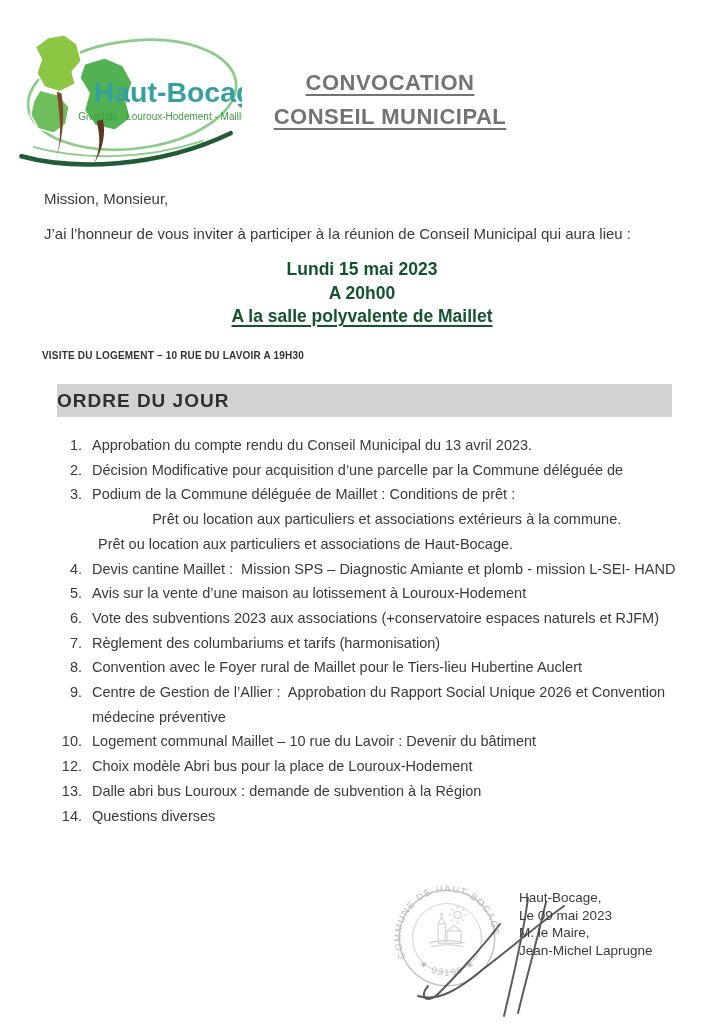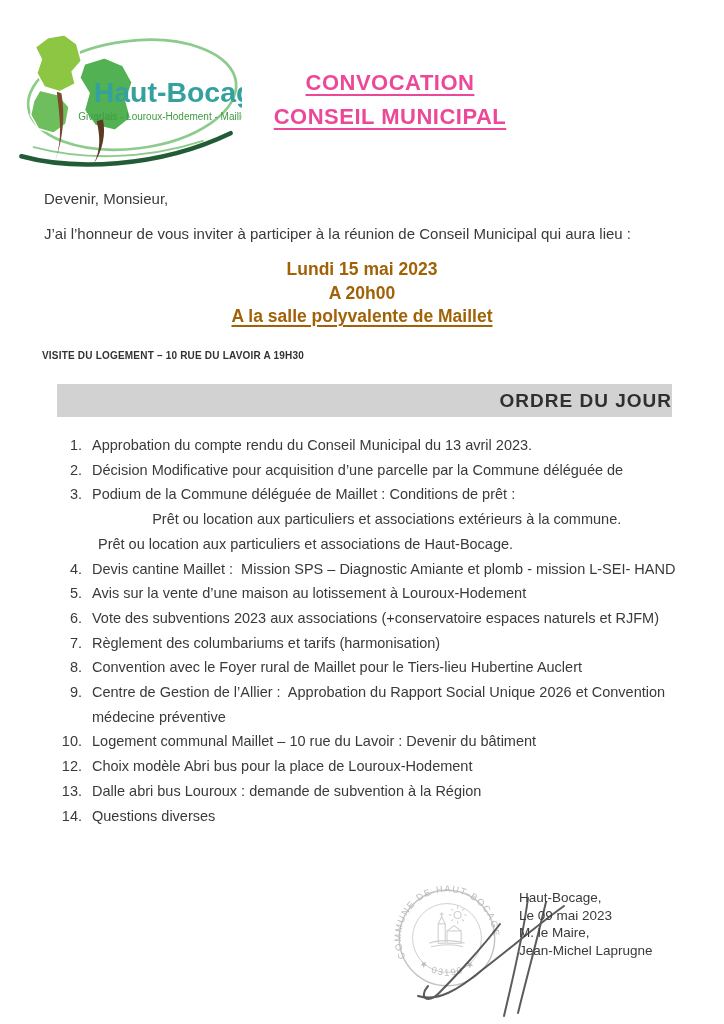--- a/index.html
+++ b/index.html
@@ -6,38 +6,38 @@
   .page{
     position:relative;width:724px;height:1024px;background:#ffffff;
     font-family:"Liberation Sans",sans-serif;color:#3a3a3a;overflow:hidden;
     margin:0 auto;
   }
   
   .logo{position:absolute;left:10px;top:24px;width:232px;height:150px;}
   
   .doc-title{position:absolute;left:262px;top:66px;width:256px;text-align:center;}
   .doc-title .line{
-    font-size:22px;font-weight:bold;color:#ec4899;line-height:34px;
+    font-size:22px;font-weight:bold;color:#737373;line-height:34px;
     text-decoration:underline;text-decoration-thickness:2px;text-underline-offset:4px;
     letter-spacing:0.5px;white-space:nowrap;
   }
   
   .salutation{position:absolute;left:44px;top:190px;font-size:15px;}
   .intro{position:absolute;left:44px;top:225px;font-size:15px;white-space:pre;}
   .when-block{position:absolute;left:44px;top:258px;width:636px;text-align:center;
-    font-weight:bold;font-size:17.5px;line-height:23.5px;color:#a16207;}
+    font-weight:bold;font-size:17.5px;line-height:23.5px;color:#14532d;}
   .when-block .place{
     display:inline-block;text-decoration:underline;text-decoration-thickness:2px;
     text-underline-offset:3px;
   }
   .visit{position:absolute;left:42px;top:350px;font-size:10px;font-weight:bold;
     color:#333;letter-spacing:0.2px;white-space:pre;}
   
   .banner{position:absolute;left:57px;top:384px;width:615px;height:33px;
-    background:#d2d2d2;display:flex;align-items:center;justify-content:flex-end;}
+    background:#d2d2d2;display:flex;align-items:center;justify-content:flex-start;}
   .banner span{font-size:19px;font-weight:bold;color:#2f2f2f;letter-spacing:1px;}
   
   .agenda{position:absolute;left:44px;top:433px;font-size:14.5px;line-height:24.7px;color:#3a3a3a;}
   .agenda-item{display:flex;align-items:flex-start;}
   .agenda-item .num{width:38px;flex:none;text-align:right;padding-right:10px;white-space:pre;}
   .agenda-item .item-lines{flex:1;}
   .agenda-item .item-line{white-space:pre;}
   
   .sign-block{position:absolute;left:519px;top:889px;font-size:13.5px;line-height:17.5px;color:#3a3a3a;}
   .stamp{position:absolute;left:394px;top:885px;width:106px;height:106px;opacity:.8;}
@@ -68,21 +68,21 @@
       <text x="108" y="102" font-family="Liberation Sans, sans-serif" font-size="37" font-weight="bold" fill="#35a0a0" letter-spacing="0">Haut-Bocage</text>
       <text x="88" y="125" font-family="Liberation Sans, sans-serif" font-size="13" fill="#3e9b42">Givarlais - Louroux-Hodement - Maillet</text>
     </svg>
   </div>
 
   <div class="doc-title">
     <div class="line">CONVOCATION</div>
     <div class="line">CONSEIL MUNICIPAL</div>
   </div>
 
-  <div class="salutation">Devenir, Monsieur,</div>
+  <div class="salutation">Mission, Monsieur,</div>
   <div class="intro">J’ai l’honneur de vous inviter à participer à la réunion de Conseil Municipal qui aura lieu :</div>
 
   <div class="when-block">
     <div>Lundi 15 mai 2023</div>
     <div>A 20h00</div>
     <div><span class="place">A la salle polyvalente de Maillet</span></div>
   </div>
 
   <div class="visit">VISITE DU LOGEMENT – 10 RUE DU LAVOIR A 19H30</div>
 

